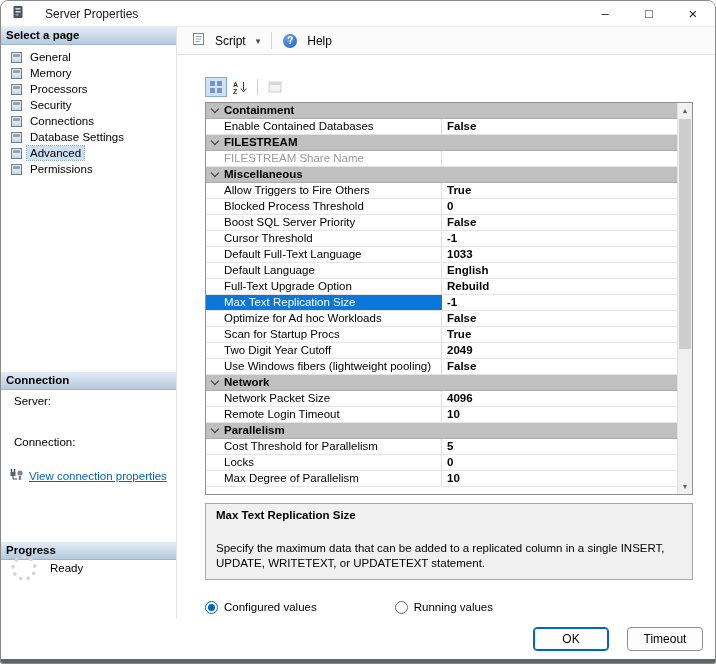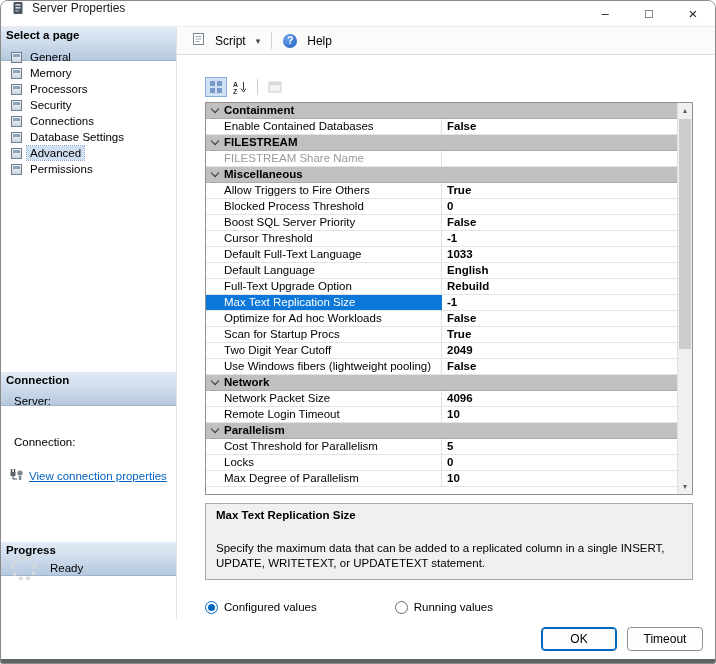--- a/index.html
+++ b/index.html
@@ -3,31 +3,31 @@
 <meta charset="utf-8">
 <style>
   * { margin:0; padding:0; box-sizing:border-box; }
   body { font-family:"Liberation Sans", sans-serif; background:#ffffff; }
   .window {
     position:relative; width:716px; height:664px;
     border:1px solid #8a8a8a; border-radius:8px 8px 2px 2px;
     overflow:hidden; background:#fff; display:flex; flex-direction:column;
   }
   
-  .titlebar { height:26px; flex:0 0 26px; display:flex; align-items:flex-start;
-    padding-left:10px; gap:7px; background:#fff; border-bottom:1px solid #ececec; }
+  .titlebar { height:26px; flex:0 0 26px; display:flex; align-items:center;
+    padding-left:10px; gap:20px; background:#fff; border-bottom:1px solid #ececec; }
   .title { font-size:12px; color:#1a1a1a; }
   .win-controls { margin-left:auto; display:flex; height:100%; }
   .wc { width:44px; display:flex; align-items:center; justify-content:center;
     font-size:13px; color:#1a1a1a; cursor:default; }
   
   .bodyrow { flex:1 1 auto; display:flex; min-height:0; }
   .sidebar { position:relative; width:176px; flex:0 0 176px; background:#fff;
     border-right:1px solid #e3e3e3; font-size:11.5px; }
-  .side-header { position:absolute; left:0; right:0; height:34px; line-height:17px;
+  .side-header { position:absolute; left:0; right:0; height:18px; line-height:17px;
     font-weight:bold; padding-left:5px; color:#000;
     background:linear-gradient(var(--header-top,#e3ecf7), var(--header-bottom,#b6c9de));
     border-bottom:1px solid #9fb4cc; }
   .h-page { top:0; }
   .h-conn { top:345px; }
   .h-prog { top:515px; }
   .pages { position:absolute; top:22px; left:0; right:0; }
   .page-item { height:16px; display:flex; align-items:center; gap:5px; padding-left:10px; }
   .page-icon { width:11px; height:11px; border:1px solid #6b7b8d; flex:0 0 11px;
     background:linear-gradient(#f4f6f8,#cdd6e0); position:relative; }
@@ -91,21 +91,21 @@
   
   .radio-row { margin-top:21px; display:flex; gap:78px; font-size:11.5px; }
   .radio-row label { display:flex; align-items:center; gap:6px; cursor:default; }
   .radio { width:13px; height:13px; border-radius:50%; border:1px solid #6b6b6b;
     background:#fff; position:relative; flex:0 0 13px; }
   .radio.checked { border-color:var(--accent,#0067c0); }
   .radio.checked::after { content:""; position:absolute; left:2px; top:2px; width:7px; height:7px;
     border-radius:50%; background:var(--accent,#0067c0); }
   
   .footer { flex:0 0 40px; display:flex; align-items:center; justify-content:flex-end;
-    gap:10px; padding-right:12px; background:#fff; }
+    gap:18px; padding-right:12px; background:#fff; }
   .btn { min-width:76px; height:24px; font-size:12px; font-family:inherit;
     background:#fdfdfd; border:1px solid #8f8f8f; border-radius:4px; cursor:default; }
   .btn.ok { border-color:var(--accent,#0067c0); box-shadow:0 0 0 1px var(--accent,#0067c0) inset; }
   .bottom-strip { flex:0 0 4px; background:#5f6466; }
 </style>
 </head>
 <body>
 
 <div class="window">
 

